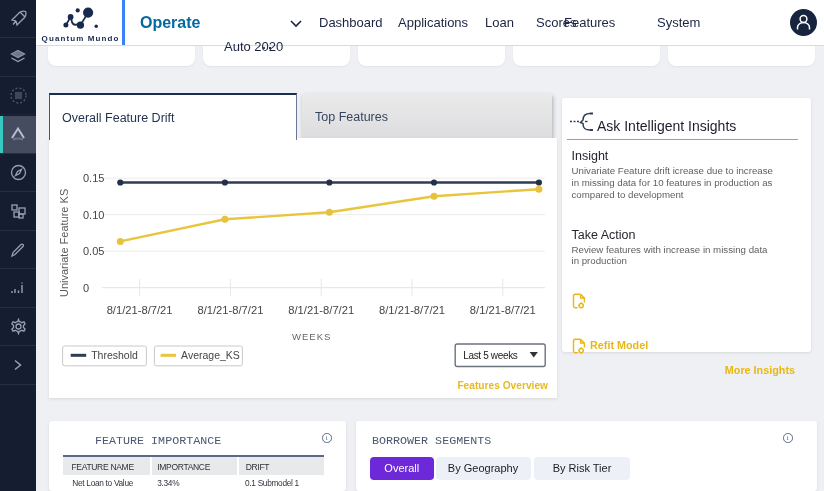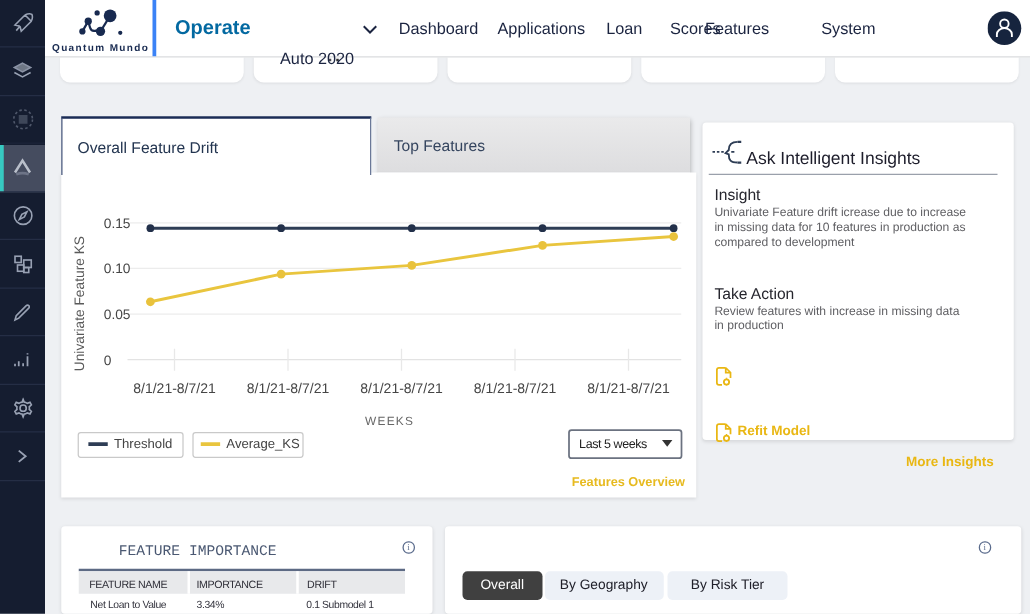--- a/index.html
+++ b/index.html
@@ -210,22 +210,23 @@
   <div class="abs" style="left:101px;top:36px;width:2px;height:17.5px;background:#fff;"></div>
   <div class="abs" style="left:188px;top:36px;width:2px;height:17.5px;background:#fff;"></div>
   <div class="abs" style="left:22.4px;top:40.5px;font-size:8.5px;letter-spacing:-0.3px;color:#2f2f38;">FEATURE NAME</div>
   <div class="abs" style="left:108.2px;top:40.5px;font-size:8.5px;letter-spacing:-0.3px;color:#2f2f38;">IMPORTANCE</div>
   <div class="abs" style="left:196.7px;top:40.5px;font-size:8.5px;letter-spacing:-0.3px;color:#2f2f38;">DRIFT</div>
   <div class="abs" style="left:23.3px;top:57px;font-size:8.3px;letter-spacing:-0.3px;color:#33333d;">Net Loan to Value</div>
   <div class="abs" style="left:108.2px;top:57px;font-size:8.3px;letter-spacing:-0.3px;color:#33333d;">3.34%</div>
   <div class="abs" style="left:196px;top:57px;font-size:8.3px;letter-spacing:-0.3px;color:#33333d;">0.1 Submodel 1</div>
 </div>
 <div class="botcard" style="left:356px; width:461px; height:70px;">
+  <div class="cardhead" style="left:16px;top:13px;">BORROWER SEGMENTS</div>
   <div class="info-i" style="left:427px;top:12px;">i</div>
-  <div class="abs" style="left:13.5px;top:36px;width:64.5px;height:23px;background:#404040;border-radius:4px;color:#fff;font-size:11px;text-align:center;line-height:23px;">Overall</div>
+  <div class="abs" style="left:13.5px;top:36px;width:64.5px;height:23px;background:#6d28d9;border-radius:4px;color:#fff;font-size:11px;text-align:center;line-height:23px;">Overall</div>
   <div class="abs" style="left:79.5px;top:36px;width:95px;height:23px;background:#edf1f7;border-radius:4px;color:#20202a;font-size:11px;text-align:center;line-height:23px;">By Geography</div>
   <div class="abs" style="left:178px;top:36px;width:96px;height:23px;background:#edf1f7;border-radius:4px;color:#20202a;font-size:11px;text-align:center;line-height:23px;">By Risk Tier</div>
 </div>
 
 <div id="sidebar" class="abs">
   <div class="sb-item" style="top:0px;">
     <svg width="17" height="17" viewBox="0 0 17 17">
         <path d="M10,2 C12,1 14.5,1 15.5,1.5 C16,2.5 16,5 15,7 L7,15 L6,11 M10,2 L2,10 L6,11 M10,2 L15,7 M6,11 L3,14.5"></path>
       </svg>
   </div>

